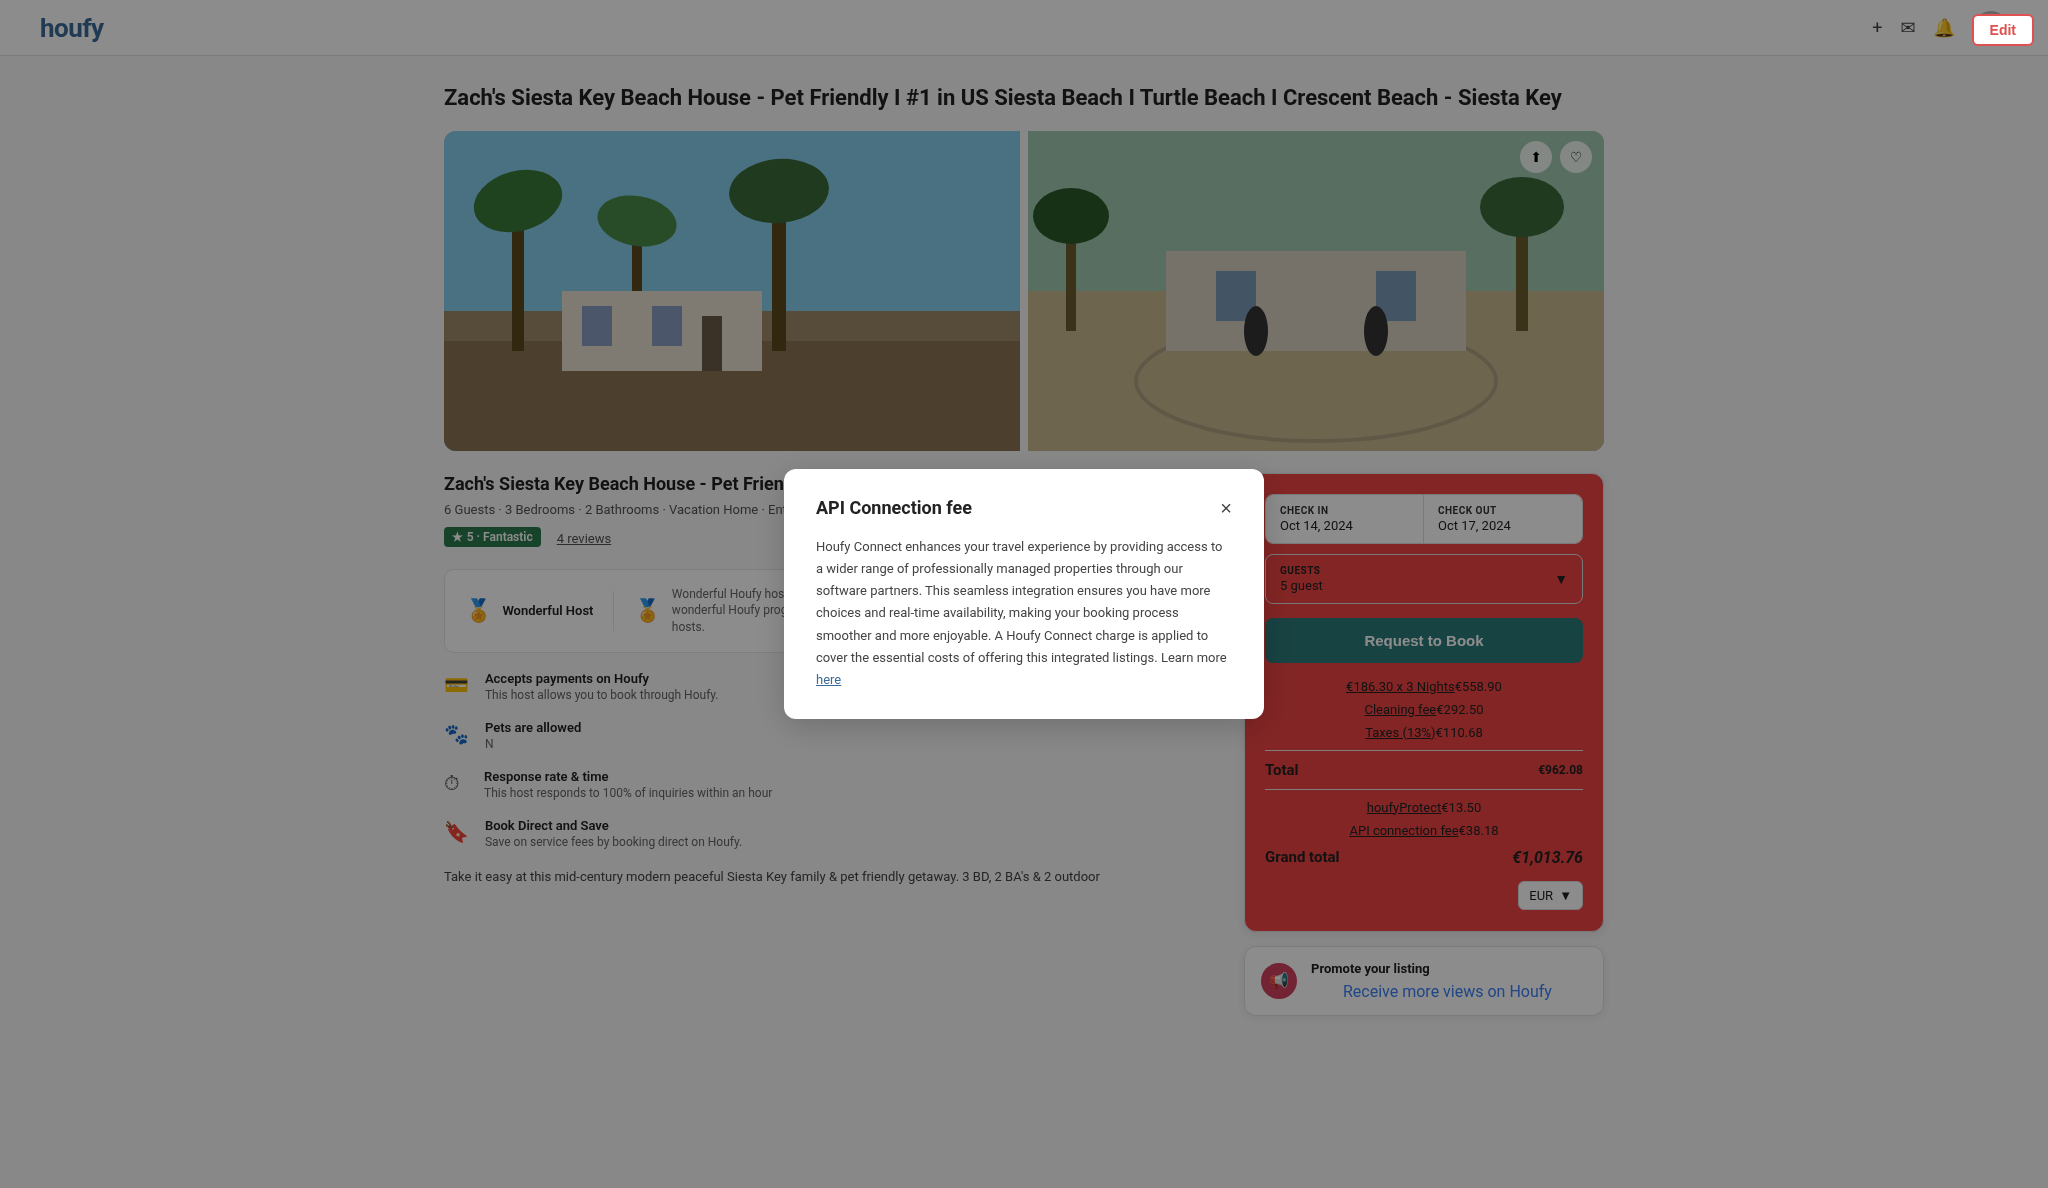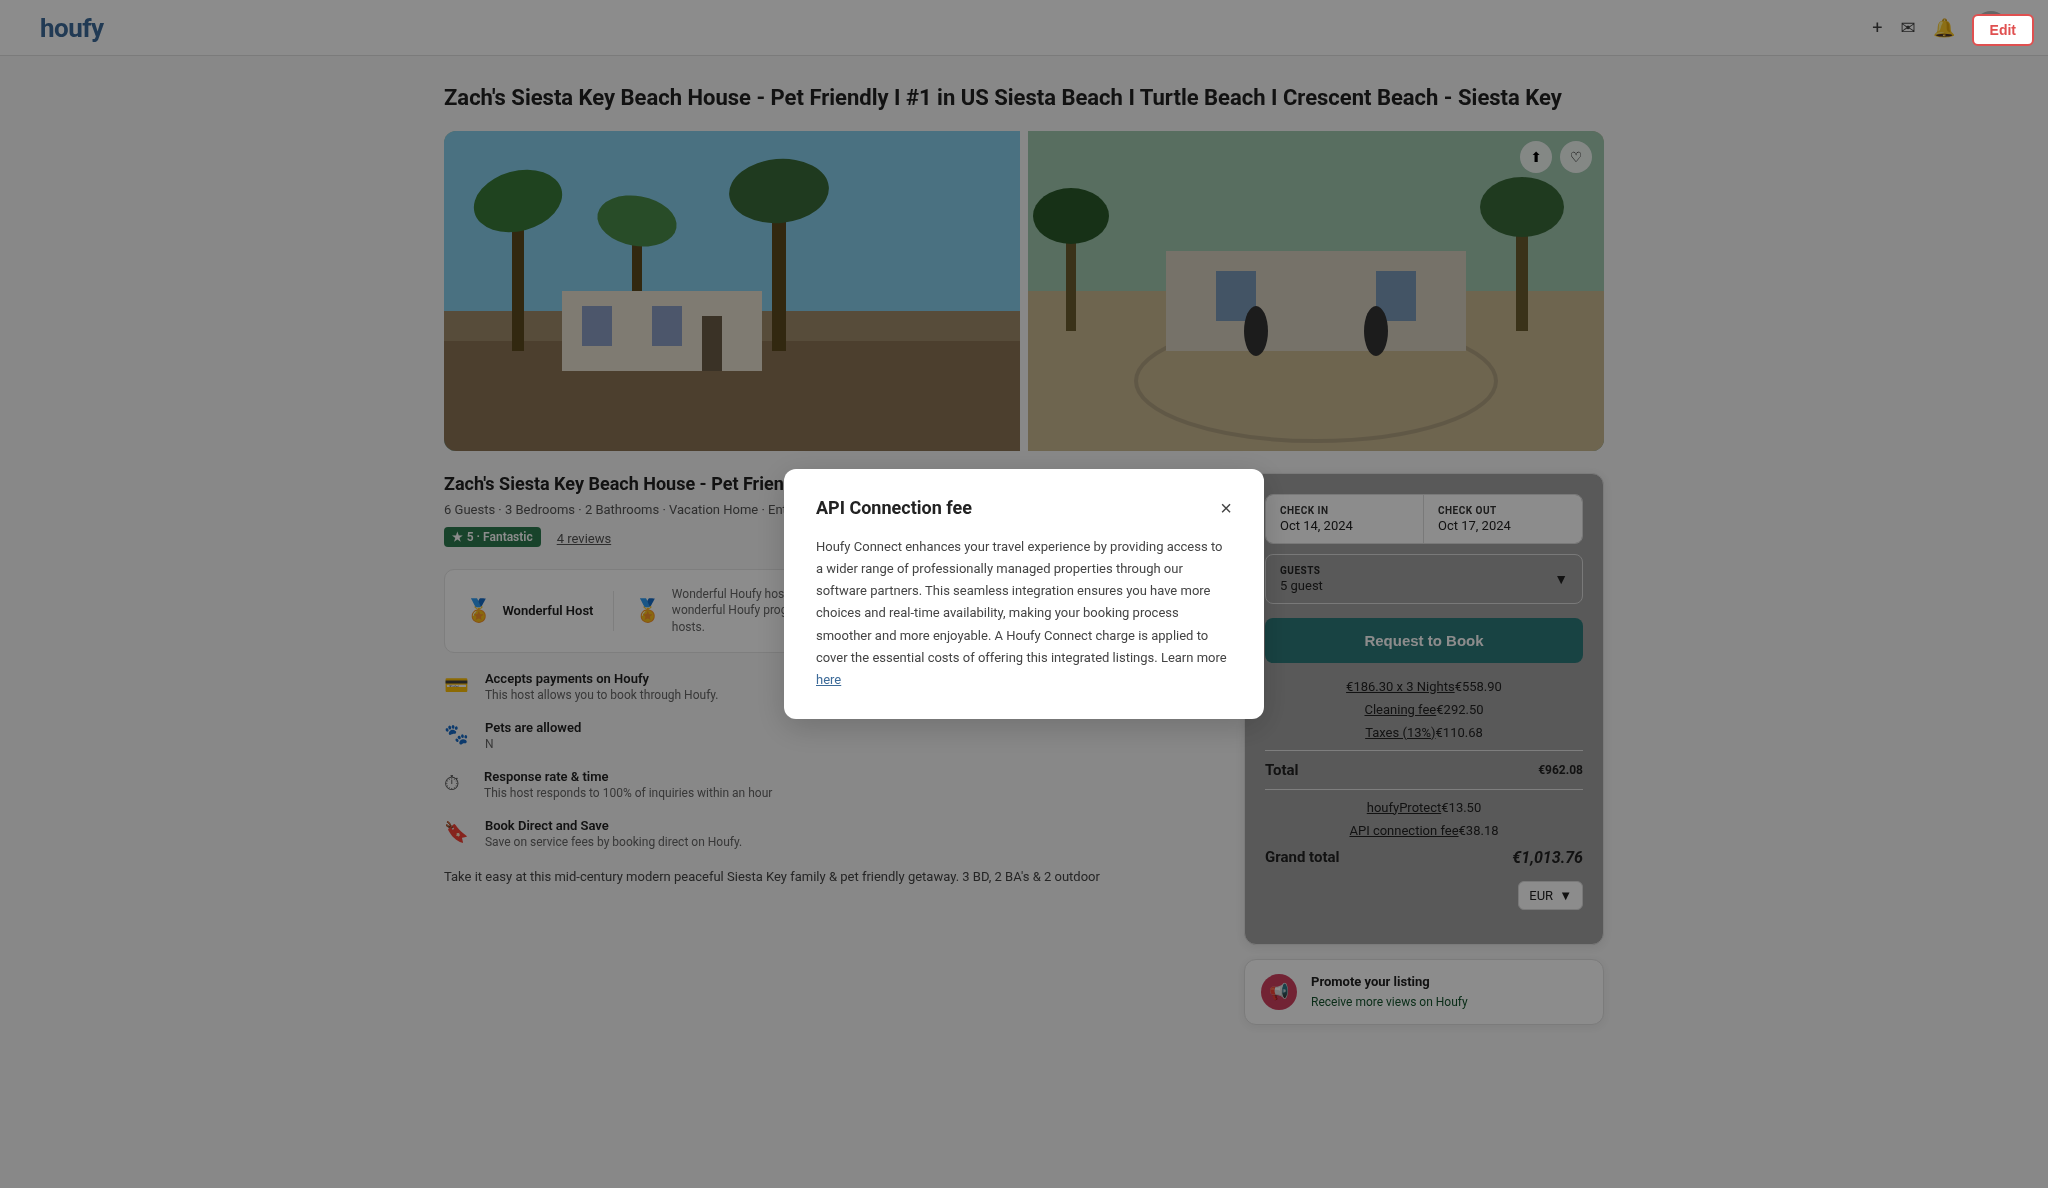--- a/index.html
+++ b/index.html
@@ -57,47 +57,47 @@
     .features-list { margin: 18px 0; display: flex; flex-direction: column; gap: 18px; }
     .feature-item { display: flex; align-items: flex-start; gap: 16px; }
     .feature-icon { font-size: 20px; color: #444; margin-top: 2px; min-width: 24px; }
     .feature-title { font-weight: 600; font-size: 13px; margin-bottom: 2px; }
     .feature-desc { font-size: 12px; color: #666; }
 
     
     .description-text { font-size: 13px; color: #444; line-height: 1.6; margin-top: 18px; }
 
     
-    .sidebar-card { background: #a3a3a3; border: 1px solid #e0e0e0; border-radius: 12px; padding: 20px; box-shadow: 0 2px 10px rgba(0,0,0,0.08); }
+    .sidebar-card { background: #ef4444; border: 1px solid #e0e0e0; border-radius: 12px; padding: 20px; box-shadow: 0 2px 10px rgba(0,0,0,0.08); }
     .dates-grid { display: grid; grid-template-columns: 1fr 1fr; gap: 0; border: 1px solid #ddd; border-radius: 8px; overflow: hidden; margin-bottom: 10px; }
     .date-cell { padding: 10px 14px; background: #fff; }
     .date-cell:first-child { border-right: 1px solid #ddd; }
     .date-label { font-size: 10px; font-weight: 700; color: #333; text-transform: uppercase; letter-spacing: 0.5px; margin-bottom: 2px; }
     .date-value { font-size: 13px; color: #222; }
     .guests-select { border: 1px solid #ddd; border-radius: 8px; padding: 10px 14px; display: flex; align-items: center; justify-content: space-between; margin-bottom: 14px; cursor: pointer; }
     .guests-label { font-size: 10px; font-weight: 700; text-transform: uppercase; letter-spacing: 0.5px; margin-bottom: 2px; }
     .guests-value { font-size: 13px; color: #222; }
     .request-btn { width: 100%; background: #2d7a7a; color: #fff; border: none; border-radius: 8px; padding: 14px; font-size: 15px; font-weight: 600; cursor: pointer; margin-bottom: 16px; }
     .price-line { display: flex; justify-content: center; align-items: center; margin-bottom: 8px; }
     .price-label { font-size: 13px; color: #222; text-decoration: underline; cursor: pointer; }
     .price-value { font-size: 13px; color: #222; }
     .price-total { display: flex; justify-content: space-between; align-items: center; margin: 10px 0; padding: 10px 0; border-top: 1px solid #e5e5e5; border-bottom: 1px solid #e5e5e5; }
     .total-label { font-size: 15px; font-weight: 700; }
     .total-value { font-size: 12px; font-weight: 700; }
     .grand-total { display: flex; justify-content: space-between; align-items: center; margin: 10px 0 14px; }
     .grand-label { font-size: 15px; font-weight: 700; }
     .grand-value { font-size: 16px; font-weight: 700; font-style: italic; }
-    .currency-select { display: flex; justify-content: flex-end; margin-bottom: 14px; }
+    .currency-select { display: flex; justify-content: flex-end; margin-bottom: 1px; }
     .currency-dropdown { border: 1px solid #ddd; border-radius: 6px; padding: 6px 10px; font-size: 13px; display: flex; align-items: center; gap: 6px; cursor: pointer; background: #fff; }
 
     
     .promote-card { background: #fff; border: 1px solid #e0e0e0; border-radius: 12px; padding: 14px 16px; box-shadow: 0 2px 8px rgba(0,0,0,0.06); display: flex; align-items: center; gap: 14px; margin-top: 14px; }
     .promote-icon { width: 36px; height: 36px; background: #d04060; border-radius: 50%; display: flex; align-items: center; justify-content: center; color: #fff; font-size: 16px; flex-shrink: 0; }
     .promote-title { font-size: 13px; font-weight: 700; margin-bottom: 6px; }
-    .promote-desc { font-size: 12px; color: #14532d; }
+    .promote-desc { font-size: 16px; color: #3b82f6; margin-left: 32px; }
 
     
     .edit-btn {
       position: fixed; top: 14px; right: 14px; z-index: 999;
       background: #fff; border: 2px solid #e05050; color: #e05050;
       border-radius: 6px; padding: 6px 16px; font-size: 14px; font-weight: 700; cursor: pointer;
     }
 
     
     .modal-overlay {

